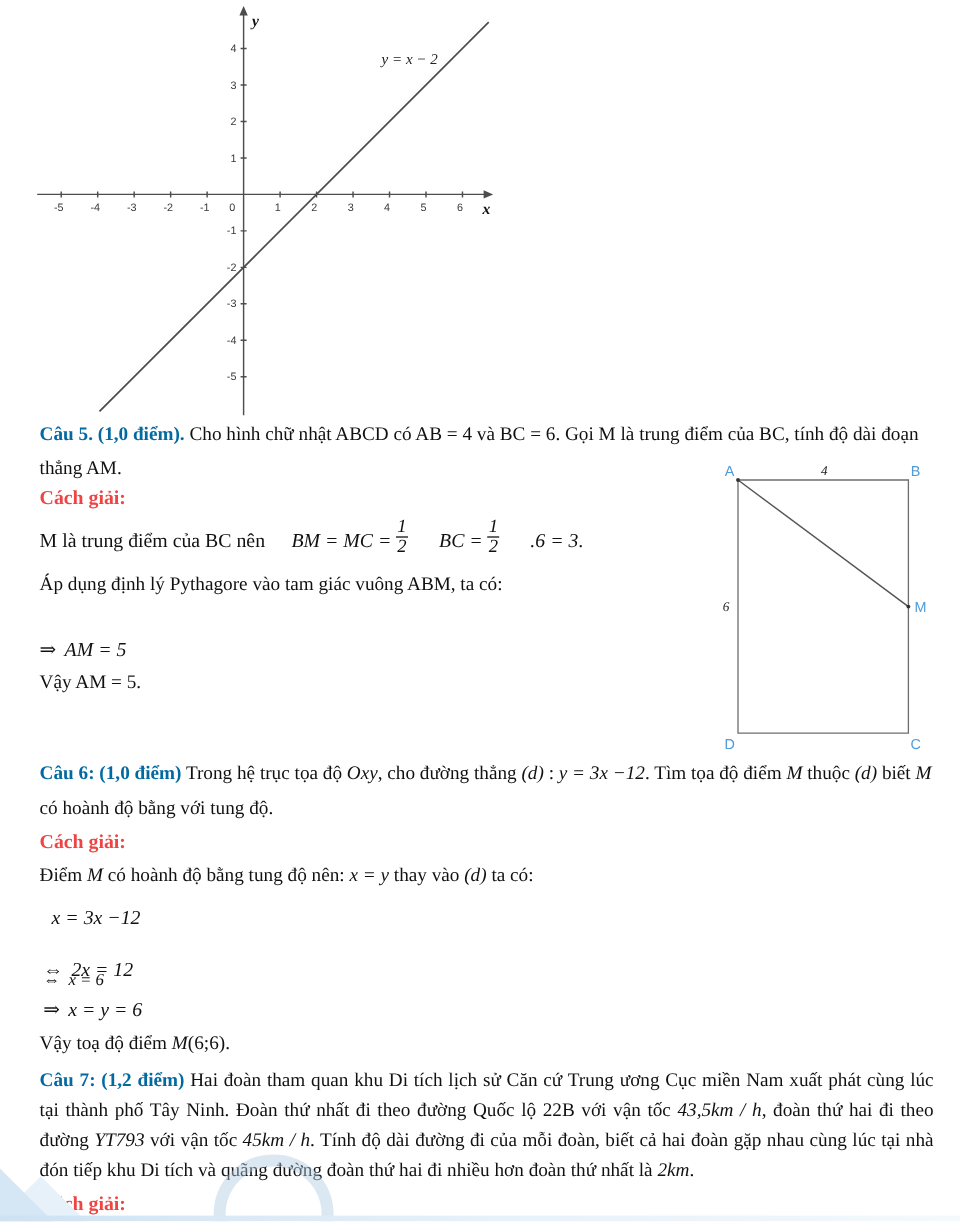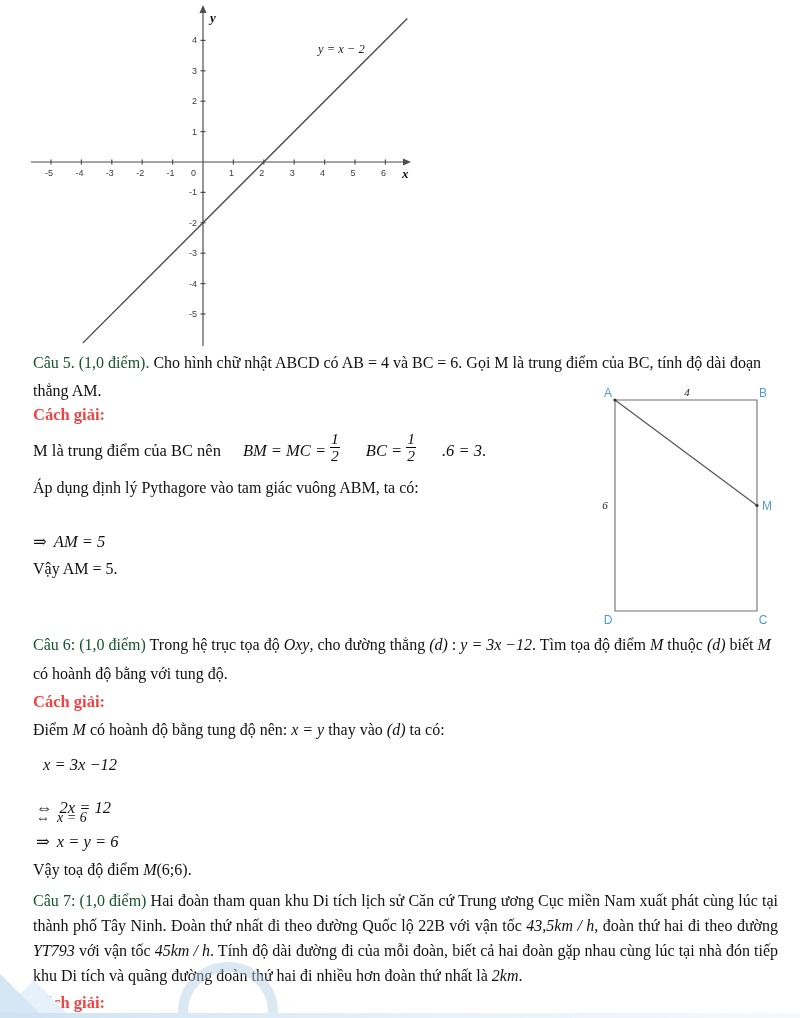--- a/index.html
+++ b/index.html
@@ -5,21 +5,21 @@
   html,body{margin:0;padding:0;background:#ffffff;}
   .page{
     position:relative;
     width:800px;height:1018px;
     background:#ffffff;
     overflow:hidden;
     font-family:"Liberation Serif","DejaVu Serif",serif;
     color:#111;
   }
   .para{position:absolute;font-size:16px;line-height:28px;color:#111;}
-  .qhead{color:#14532d;font-weight:normal;}
+  .qhead{color:#0369a1;font-weight:bold;}
   .solhead{color:#ef4444;font-weight:bold;font-size:16.5px;}
   .math{font-style:italic;}
   .mi{font-style:italic;}
   .arrow{font-style:normal;margin-right:7px;}
   .eqline{display:flex;align-items:flex-end;height:46px;font-size:16.5px;}
   .eqline .math{margin-left:22px;}
   .frac{display:inline-flex;flex-direction:column;align-items:center;
         line-height:1.08;margin:0 4px;font-style:italic;font-size:15.5px;vertical-align:middle;}
   .frac .den{border-top:1.2px solid #000;padding:0 1px;}
   .justify{text-align:justify;}
@@ -154,21 +154,21 @@
   <div class="para" style="left:36px;top:804px;font-size:14px">
     <span class="arrow">⇔</span><span class="math">x = 6</span>
   </div>
   <div class="para" style="left:36px;top:828px;font-size:16.5px">
     <span class="arrow">⇒</span><span class="math">x = y = 6</span>
   </div>
 
   <div class="para" style="left:33px;top:856px"><span>Vậy toạ độ điểm </span><span class="mi">M</span><span>(6;6)</span><span>.</span></div>
 
   <div class="para justify" style="left:33px;top:888px;width:745px;line-height:25px">
-    <span class="qhead">Câu 7: (1,0 điểm)</span>
+    <span class="qhead">Câu 7: (1,2 điểm)</span>
     <span> <span>Hai đoàn tham quan khu Di tích lịch sử Căn cứ Trung ương Cục miền Nam xuất phát cùng lúc tại thành phố Tây Ninh. Đoàn thứ nhất đi theo đường Quốc lộ 22B với vận tốc </span><span class="mi">43,5km / h</span><span>, đoàn thứ hai đi theo đường </span><span class="mi">YT793</span><span> với vận tốc </span><span class="mi">45km / h</span><span>. Tính độ dài đường đi của mỗi đoàn, biết cả hai đoàn gặp nhau cùng lúc tại nhà đón tiếp khu Di tích và quãng đường đoàn thứ hai đi nhiều hơn đoàn thứ nhất là </span><span class="mi">2km</span><span>.</span></span>
   </div>
 
   <div class="para solhead" style="left:33px;top:989px">Cách giải:</div>
 
   <div class="deco-d1"></div>
   <div class="deco-d2"></div>
   <div class="deco-circle"></div>
   <div class="bottom-strip"></div>
 

